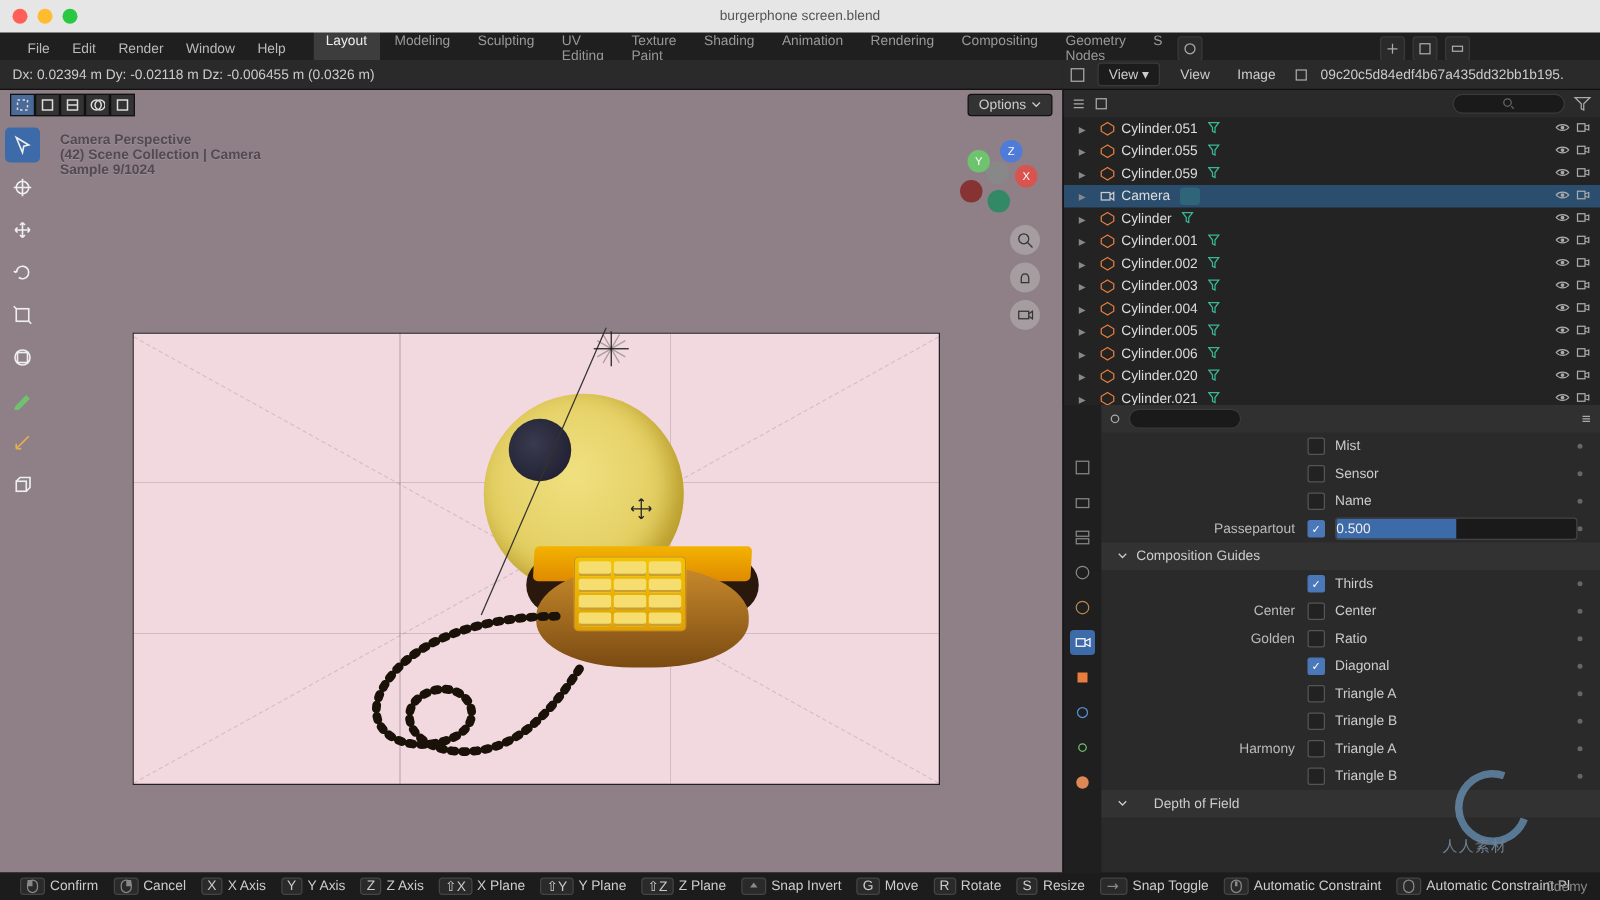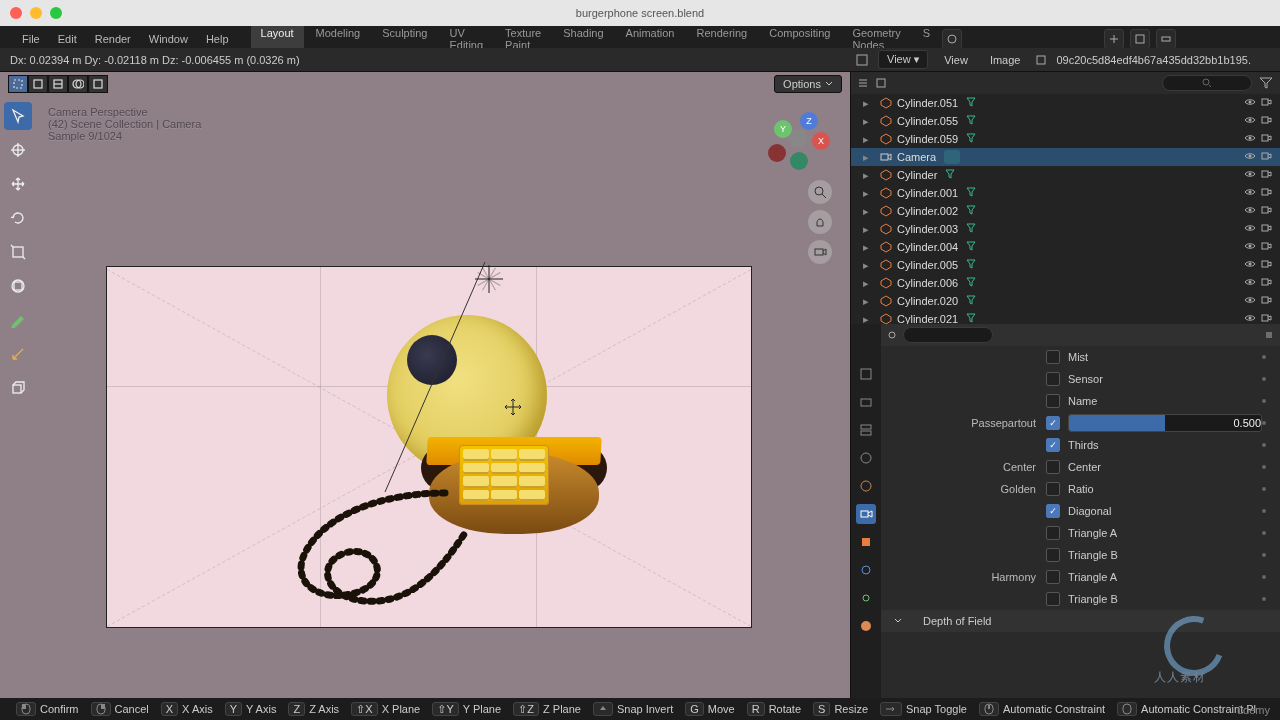--- a/index.html
+++ b/index.html
@@ -31,21 +31,21 @@
   .vp-topbar{position:absolute;left:0;top:0;right:0;height:24px;display:flex;align-items:center;padding:0 8px;gap:4px;}
   .sel-icons{display:flex;gap:0;}
   .sel-icons .ic{width:20px;height:18px;border:1px solid #111;background:#333;display:flex;align-items:center;justify-content:center;}
   .sel-icons .ic.active{background:#4a6a9a;}
   .sel-icons svg{stroke:#ddd;fill:none;stroke-width:1.2;}
   .options-pill{margin-left:auto;background:#333;border:1px solid #111;padding:2px 8px;border-radius:3px;color:#ddd;display:flex;align-items:center;gap:4px;}
   .tool-sidebar{position:absolute;left:4px;top:30px;width:28px;display:flex;flex-direction:column;gap:6px;}
   .tool-sidebar .tool{width:28px;height:28px;border-radius:4px;display:flex;align-items:center;justify-content:center;}
   .tool-sidebar .tool.active{background:#3d6aa8;}
   .tool-sidebar svg{stroke:#eee;fill:none;stroke-width:1.3;}
-  .overlay-text{position:absolute;left:48px;top:34px;color:#4a4248;text-shadow:0 1px 0 rgba(255,255,255,.15);}
+  .overlay-text{position:absolute;left:48px;top:34px;color:#4a4248;text-shadow:0 1px 0 rgba(255,255,255,.15);font-weight:bold;}
   .overlay-text div{color:#484048;opacity:.85;}
   .gizmo{position:absolute;right:22px;top:36px;width:60px;height:60px;}
   .gizmo .ball{position:absolute;width:18px;height:18px;border-radius:50%;display:flex;align-items:center;justify-content:center;font-size:9px;color:#fff;}
   .gizmo .c{left:21px;top:21px;background:#888;}
   .gizmo .rx{left:44px;top:24px;background:#d9534f;}
   .gizmo .ry{left:6px;top:12px;background:#6ec36e;}
   .gizmo .rz{left:32px;top:4px;background:#4f7bd9;}
   .gizmo .nx{left:0px;top:36px;background:#833;}
   .gizmo .ny{left:22px;top:44px;background:#386;}
   .gizmo-btns{position:absolute;right:18px;top:108px;display:flex;flex-direction:column;gap:6px;}
@@ -101,21 +101,21 @@
   .props-body{flex:1;overflow:hidden;}
   .props-head{height:22px;background:#303030;display:flex;align-items:center;padding:0 6px;gap:6px;}
   .props-head .search{flex:0 0 90px;background:#1a1a1a;border:1px solid #3a3a3a;height:16px;border-radius:8px;}
   .props-row{display:flex;align-items:center;height:22px;padding:0 8px 0 0;}
   .props-row .label{width:165px;text-align:right;padding-right:10px;color:#bbb;}
   .props-row .cb{width:14px;height:14px;border:1px solid #555;background:#222;border-radius:2px;margin-right:8px;display:flex;align-items:center;justify-content:center;}
   .props-row .cb.on{background:#4a78b8;border-color:#4a78b8;}
   .props-row .cb.on::after{content:"✓";color:#fff;font-size:9px;}
   .props-row .val{color:#ccc;}
   .props-row .bullet{margin-left:auto;width:4px;height:4px;border-radius:50%;background:#666;margin-right:6px;}
-  .slider{flex:1;height:18px;background:#1a1a1a;border:1px solid #444;border-radius:3px;position:relative;display:flex;align-items:center;justify-content:flex-end;overflow:hidden;}
+  .slider{flex:1;height:18px;background:#1a1a1a;border:1px solid #444;border-radius:3px;position:relative;display:flex;align-items:center;justify-content:flex-start;overflow:hidden;}
   .slider .fill{position:absolute;left:0;top:0;bottom:0;width:50%;background:#3d6aa8;}
   .slider .num{position:relative;z-index:1;color:#eee;}
   .section-head{display:flex;align-items:center;height:22px;padding-left:12px;gap:6px;color:#ddd;background:#323232;}
   .section-head .chev{width:10px;}
   
   .statusbar{position:absolute;left:0;right:0;bottom:0;height:22px;background:#1c1c1c;display:flex;align-items:center;padding:0 16px;gap:12px;}
   .statusbar .kb{display:flex;align-items:center;gap:4px;color:#999;}
   .statusbar .key{border:1px solid #444;border-radius:3px;padding:0 4px;height:14px;display:flex;align-items:center;background:#2a2a2a;}
   .statusbar .key svg{display:block;}
   .watermark{position:absolute;right:6px;bottom:34px;width:120px;height:70px;pointer-events:none;opacity:.55;}
@@ -849,20 +849,26 @@
     <div class="props-row">
       <div class="label">Passepartout</div>
       <div class="cb on"></div>
       <div class="slider">
           <div class="fill"></div>
           <div class="num">0.500</div>
         </div>
       <div class="bullet"></div>
     </div>
 
+    <div class="section-head">
+      <svg class="chev" width="10" height="10">
+          <path d="M2 3l3 3 3-3" stroke="#ccc" fill="none"></path>
+        </svg>
+      <span>Composition Guides</span>
+    </div>
     <div class="props-row">
         <div class="label"></div>
         <div class="cb on"></div>
         <div class="val">Thirds</div>
         <div class="bullet"></div>
       </div>
     <div class="props-row">
         <div class="label">Center</div>
         <div class="cb"></div>
         <div class="val">Center</div>

